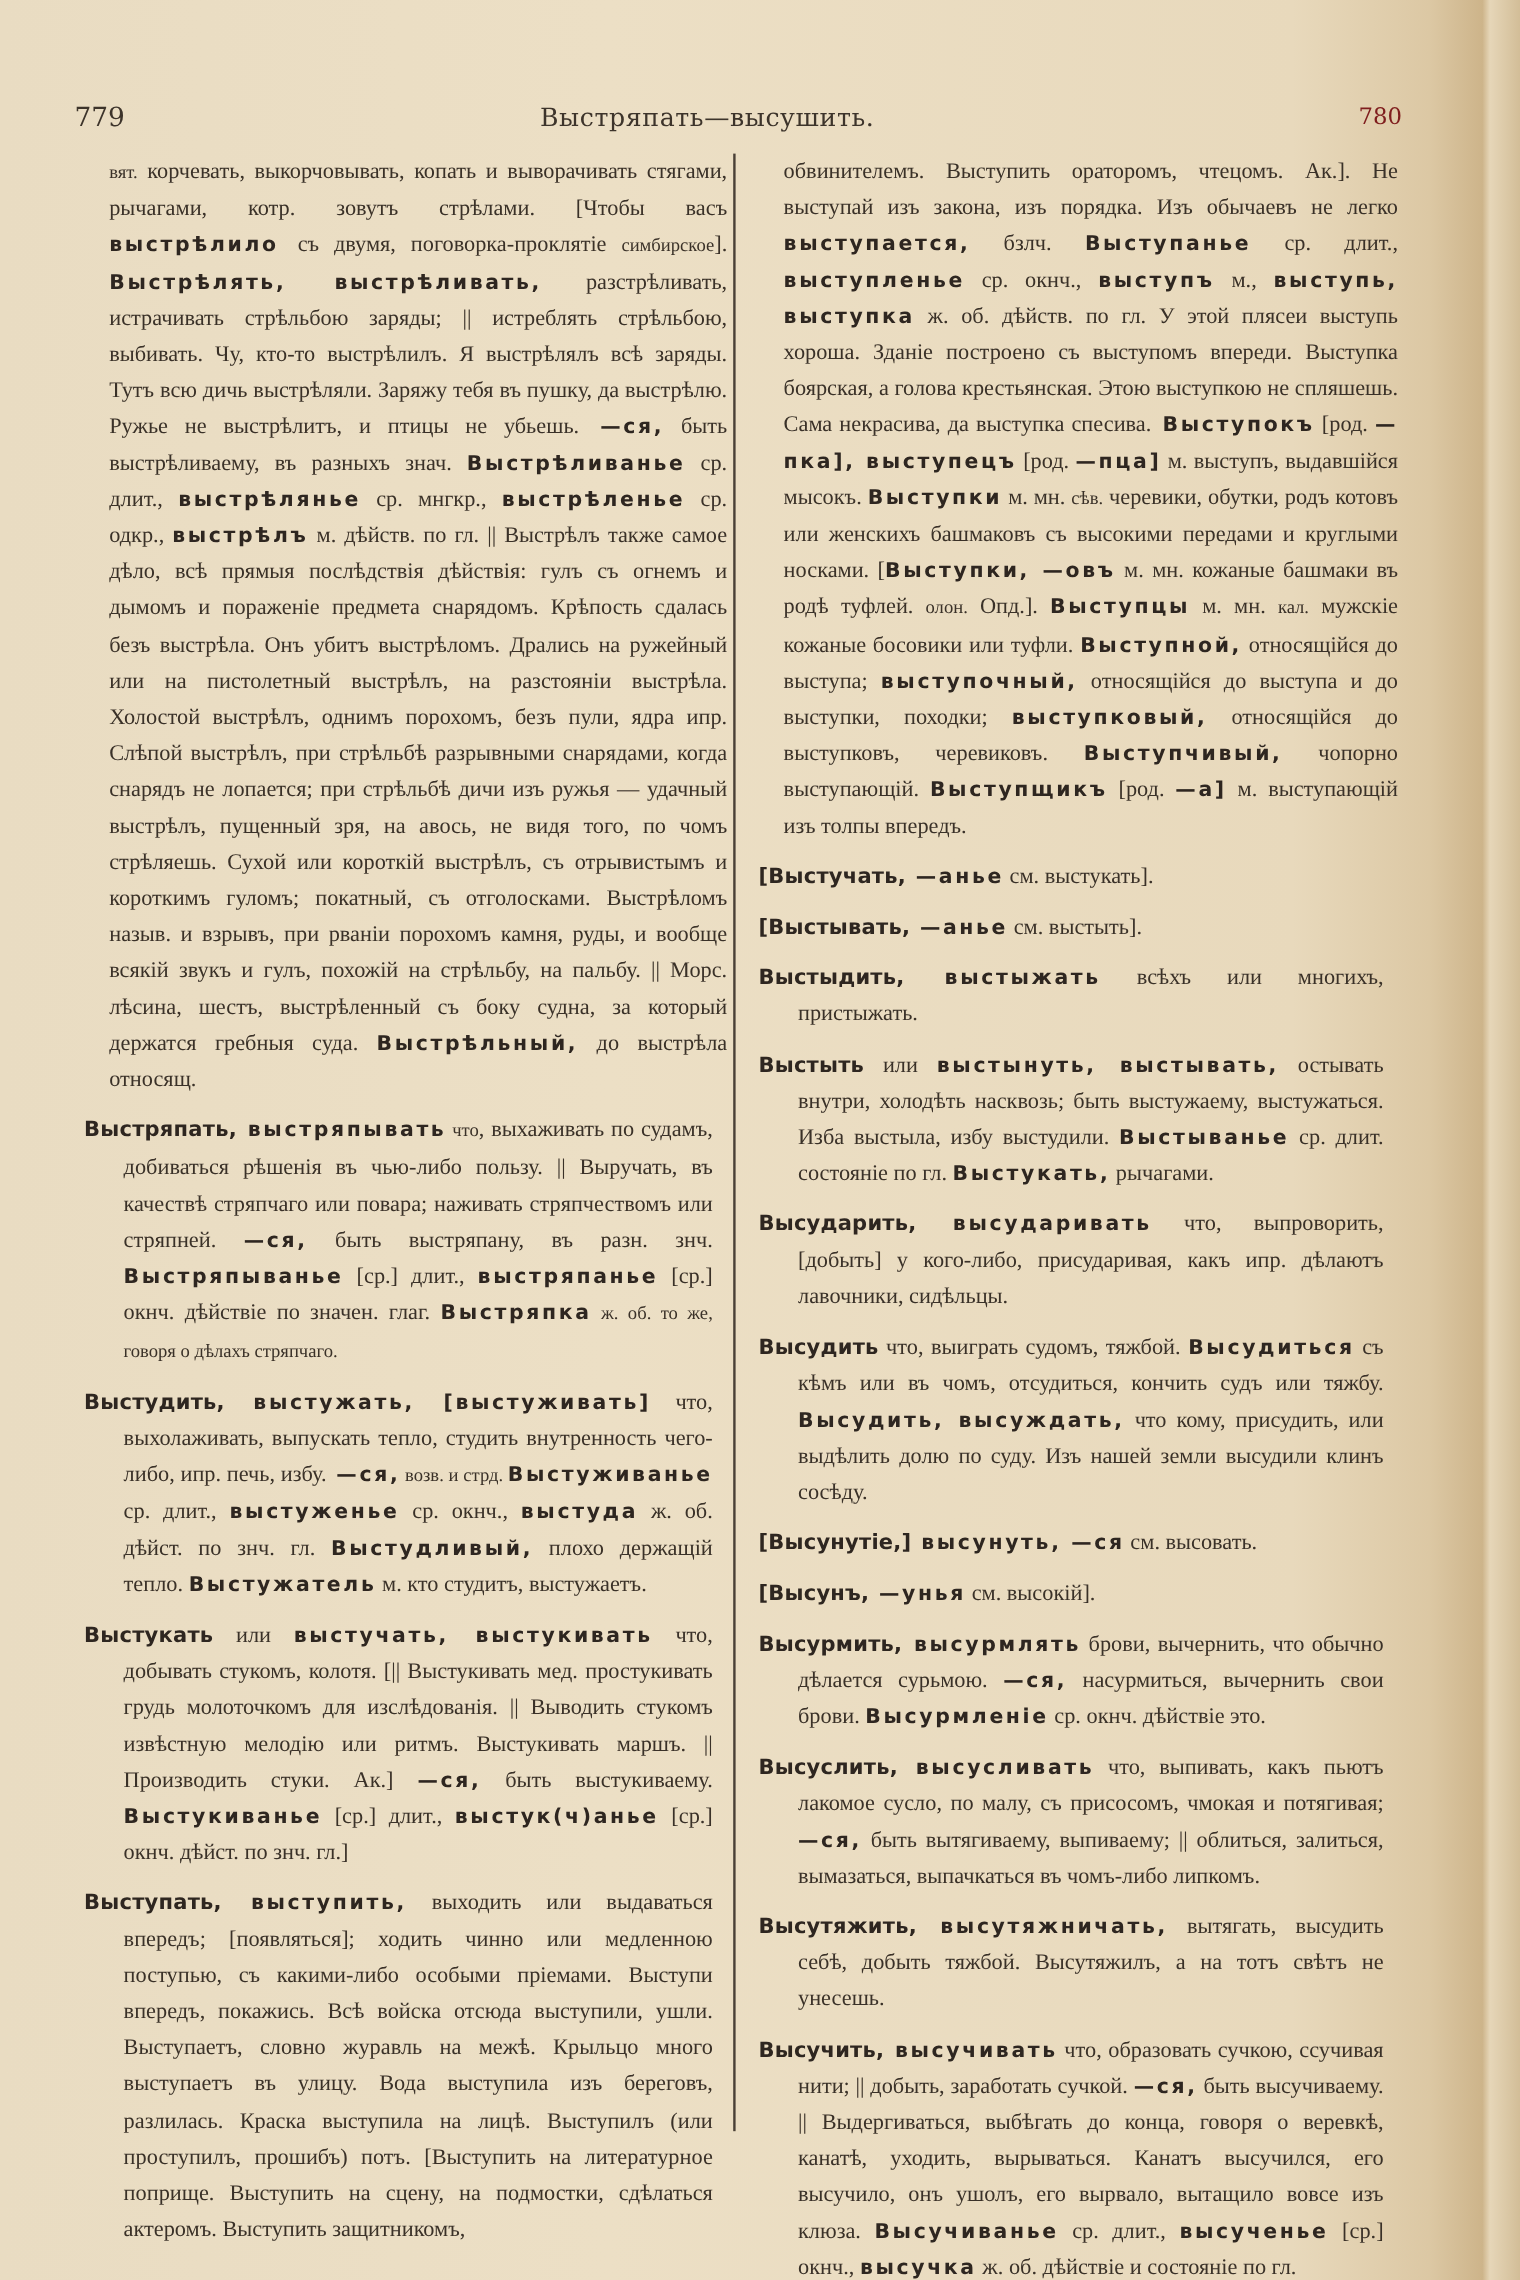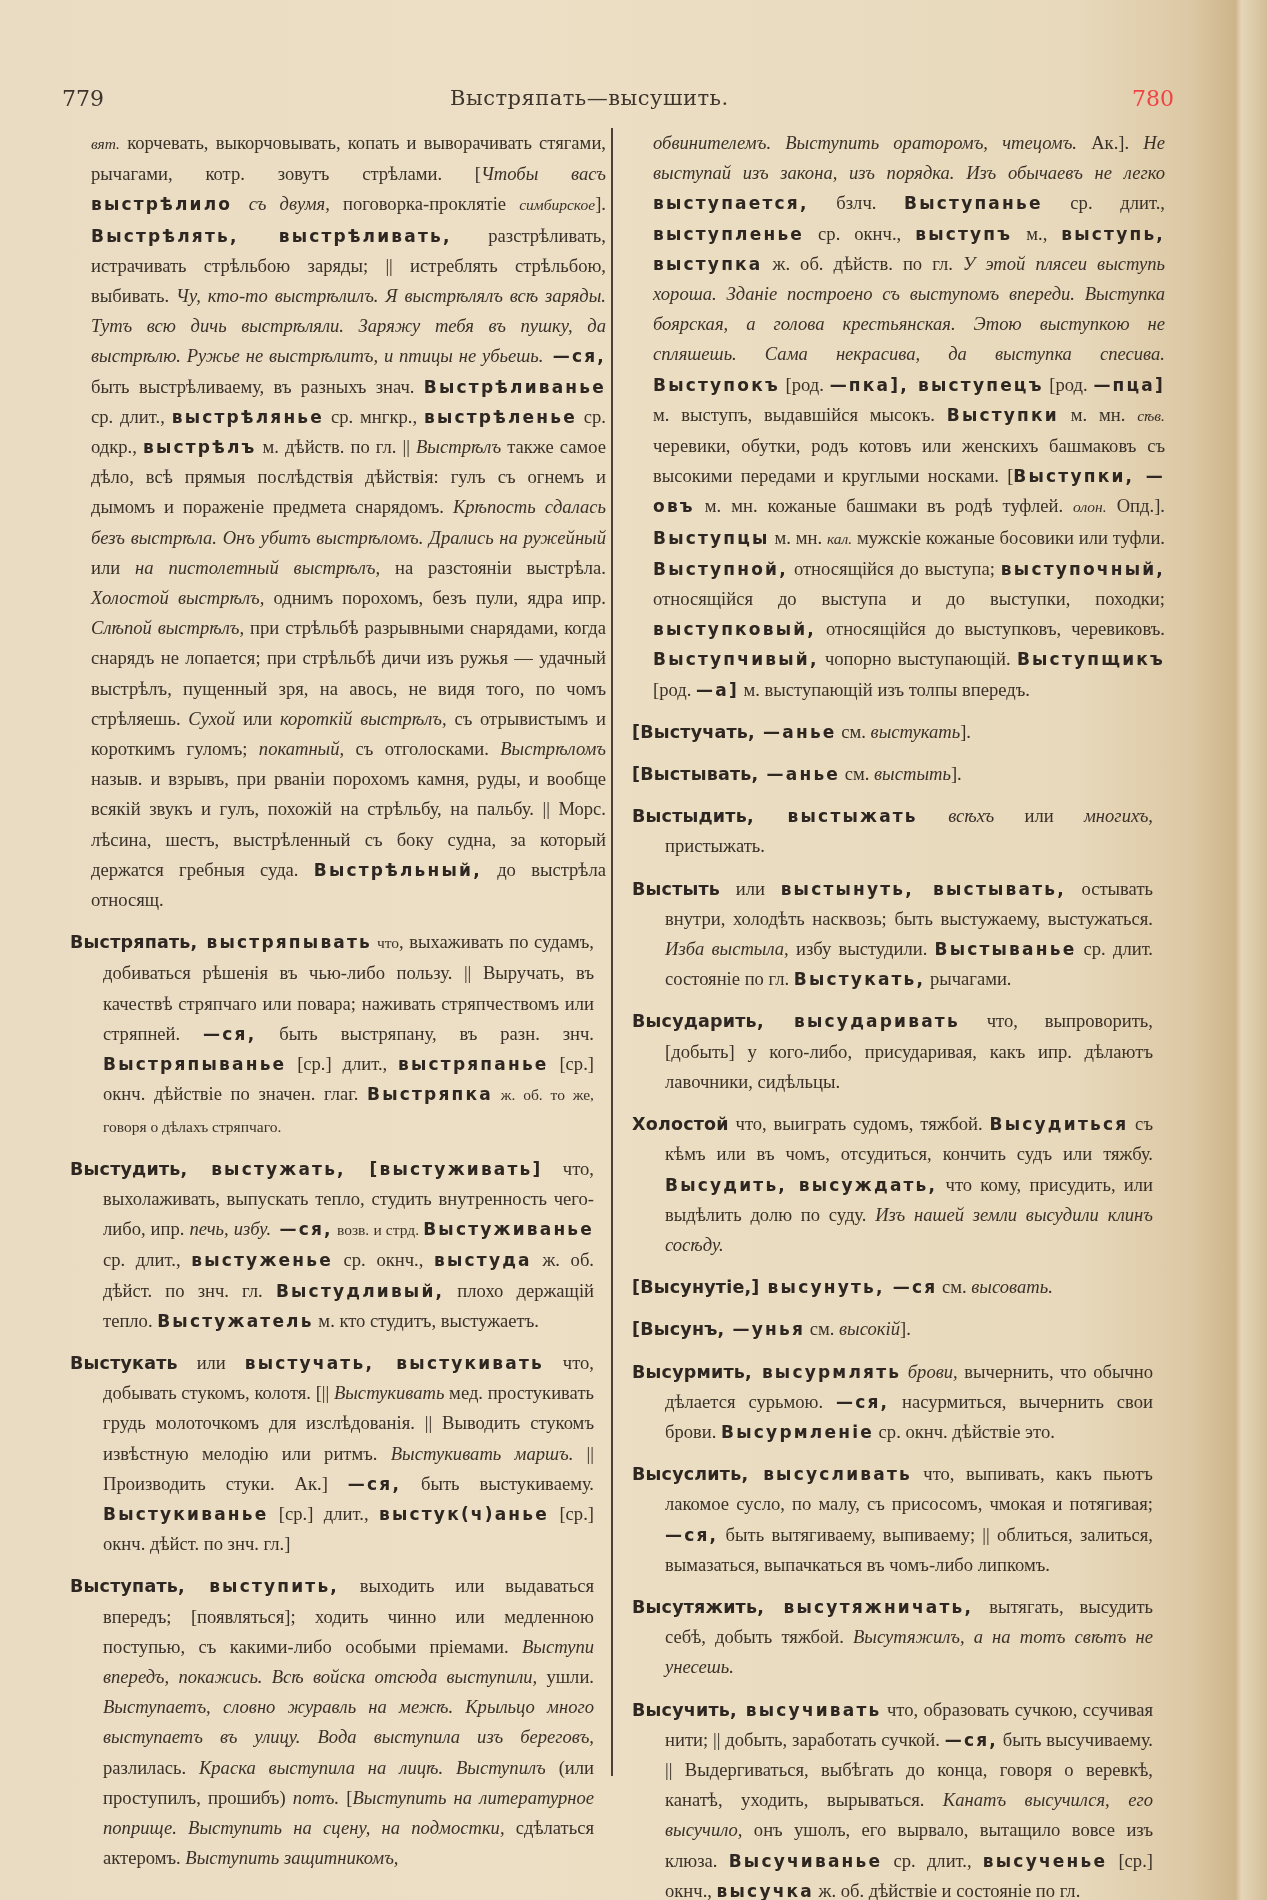--- a/index.html
+++ b/index.html
@@ -6,31 +6,31 @@
   body {
     width:1267px; height:1900px; overflow:hidden;
     background: linear-gradient(90deg, #e9dcc2 0%, #ecdfc5 40%, #e8d9bc 85%, #dcc8a4 94%, #cdb48a 97.5%, #e6d6b8 98%, #d2bd97 100%);
     font-family: "Liberation Serif", "DejaVu Serif", serif;
     color:#3a3128;
     position:relative;
   }
   .page { position:absolute; left:0; top:0; width:1252px; height:1900px; }
   .header { position:absolute; top:86px; left:0; width:1267px; height:30px; font-family:"DejaVu Serif", serif; }
   .pn-left { position:absolute; left:62px; top:0; font-size:22px; color:#3d342b; }
-  .pn-right { position:absolute; left:1132px; top:0; font-size:22px; color:#ef4444; }
+  .pn-right { position:absolute; left:1132px; top:0; font-size:19px; color:#7f1d1d; }
   .run-title { position:absolute; left:450px; top:0; font-size:21px; letter-spacing:0.5px; font-weight:normal; color:#3d342b; }
   .col { position:absolute; top:128px; font-size:18.6px; line-height:30.2px; text-align:justify; }
   .col-left { left:58px; width:548px; }
   .col-right { left:620px; width:545px; }
   .rule { position:absolute; left:611px; top:128px; width:1.5px; height:1648px; background:#4a4036; }
   .entry { margin:12px; padding-left:33px; text-indent:-33px; }
   .cont { margin:0; padding-left:33px; }
   .hw { font-family:"DejaVu Sans", sans-serif; font-weight:bold; font-size:17.5px; letter-spacing:0.2px; color:#2e2620; }
   .b { font-family:"DejaVu Sans", sans-serif; font-weight:bold; font-size:17px; letter-spacing:2.2px; color:#2e2620; }
-  .i { font-style:italic; }
+  .i { }
   .sm { font-size:15.5px; }
 </style>
 </head>
 <body>
 
 <div class="page">
 
   <div class="header">
     <span class="pn-left">779</span>
     <span class="run-title">Выстряпать—высушить.</span>
@@ -47,21 +47,21 @@
 
   <div class="rule"></div>
 
   <div class="col col-right">
     <p class="cont"><span class="i">обвинителемъ. Выступить ораторомъ, чтецомъ.</span><span> Ак.]. </span><span class="i">Не выступай изъ закона, изъ порядка. Изъ обычаевъ не легко</span><span class="b"> выступается,</span><span> бзлч. </span><span class="b">Выступанье</span><span> ср. длит., </span><span class="b">выступленье</span><span> ср. окнч., </span><span class="b">выступъ</span><span> м., </span><span class="b">выступь, выступка</span><span> ж. об. дѣйств. по гл. </span><span class="i">У этой плясеи выступь хороша. Зданіе построено съ выступомъ впереди. Выступка боярская, а голова крестьянская. Этою выступкою не спляшешь. Сама некрасива, да выступка спесива.</span><span class="b"> Выступокъ</span><span> [род. </span><span class="b">—пка],</span><span class="b"> выступецъ</span><span> [род. </span><span class="b">—пца]</span><span> м. выступъ, выдавшійся мысокъ. </span><span class="b">Выступки</span><span> м. мн. </span><span class="i sm">сѣв.</span><span> черевики, обутки, родъ котовъ или женскихъ башмаковъ съ высокими передами и круглыми носками. [</span><span class="b">Выступки, —овъ</span><span> м. мн. кожаные башмаки въ родѣ туфлей. </span><span class="i sm">олон.</span><span> Опд.]. </span><span class="b">Выступцы</span><span> м. мн. </span><span class="i sm">кал.</span><span> мужскіе кожаные босовики или туфли. </span><span class="b">Выступной,</span><span> относящійся до выступа; </span><span class="b">выступочный,</span><span> относящійся до выступа и до выступки, походки; </span><span class="b">выступковый,</span><span> относящійся до выступковъ, черевиковъ. </span><span class="b">Выступчивый,</span><span> чопорно выступающій. </span><span class="b">Выступщикъ</span><span> [род. </span><span class="b">—а]</span><span> м. выступающій изъ толпы впередъ.</span></p>
     <p class="entry"><span class="hw">[Выстучать,</span><span class="b"> —анье</span><span> см. </span><span class="i">выстукать</span><span>].</span></p>
     <p class="entry"><span class="hw">[Выстывать,</span><span class="b"> —анье</span><span> см. </span><span class="i">выстыть</span><span>].</span></p>
     <p class="entry"><span class="hw">Выстыдить,</span><span class="b"> выстыжать</span><span> </span><span class="i">всѣхъ</span><span> или </span><span class="i">многихъ,</span><span> пристыжать.</span></p>
     <p class="entry"><span class="hw">Выстыть</span><span> или </span><span class="b">выстынуть, выстывать,</span><span> остывать внутри, холодѣть насквозь; быть выстужаему, выстужаться. </span><span class="i">Изба выстыла,</span><span> избу выстудили. </span><span class="b">Выстыванье</span><span> ср. длит. состояніе по гл. </span><span class="b">Выстукать,</span><span> рычагами.</span></p>
     <p class="entry"><span class="hw">Высударить,</span><span class="b"> высударивать</span><span> что, выпроворить, [добыть] у кого-либо, присударивая, какъ ипр. дѣлаютъ лавочники, сидѣльцы.</span></p>
-    <p class="entry"><span class="hw">Холостой</span><span> что, выиграть судомъ, тяжбой. </span><span class="b">Высудиться</span><span> съ кѣмъ или въ чомъ, отсудиться, кончить судъ или тяжбу. </span><span class="b">Высудить, высуждать,</span><span> что кому, присудить, или выдѣлить долю по суду. </span><span class="i">Изъ нашей земли высудили клинъ сосѣду.</span></p>
+    <p class="entry"><span class="hw">Высудить</span><span> что, выиграть судомъ, тяжбой. </span><span class="b">Высудиться</span><span> съ кѣмъ или въ чомъ, отсудиться, кончить судъ или тяжбу. </span><span class="b">Высудить, высуждать,</span><span> что кому, присудить, или выдѣлить долю по суду. </span><span class="i">Изъ нашей земли высудили клинъ сосѣду.</span></p>
     <p class="entry"><span class="hw">[Высунутіе,]</span><span class="b"> высунуть, —ся</span><span> см. </span><span class="i">высовать.</span></p>
     <p class="entry"><span class="hw">[Высунъ,</span><span class="b"> —унья</span><span> см. </span><span class="i">высокій</span><span>].</span></p>
     <p class="entry"><span class="hw">Высурмить,</span><span class="b"> высурмлять</span><span> </span><span class="i">брови,</span><span> вычернить, что обычно дѣлается сурьмою. </span><span class="b">—ся,</span><span> насурмиться, вычернить свои брови. </span><span class="b">Высурмленіе</span><span> ср. окнч. дѣйствіе это.</span></p>
     <p class="entry"><span class="hw">Высуслить,</span><span class="b"> высусливать</span><span> что, выпивать, какъ пьютъ лакомое сусло, по малу, съ присосомъ, чмокая и потягивая; </span><span class="b">—ся,</span><span> быть вытягиваему, выпиваему; || облиться, залиться, вымазаться, выпачкаться въ чомъ-либо липкомъ.</span></p>
     <p class="entry"><span class="hw">Высутяжить,</span><span class="b"> высутяжничать,</span><span> вытягать, высудить себѣ, добыть тяжбой. </span><span class="i">Высутяжилъ, а на тотъ свѣтъ не унесешь.</span></p>
     <p class="entry"><span class="hw">Высучить,</span><span class="b"> высучивать</span><span> что, образовать сучкою, ссучивая нити; || добыть, заработать сучкой. </span><span class="b">—ся,</span><span> быть высучиваему. || Выдергиваться, выбѣгать до конца, говоря о веревкѣ, канатѣ, уходить, вырываться. </span><span class="i">Канатъ высучился, его высучило,</span><span> онъ ушолъ, его вырвало, вытащило вовсе изъ клюза. </span><span class="b">Высучиванье</span><span> ср. длит., </span><span class="b">высученье</span><span> [ср.] окнч., </span><span class="b">высучка</span><span> ж. об. дѣйствіе и состояніе по гл.</span></p>
   </div>
 
 </div>
 

